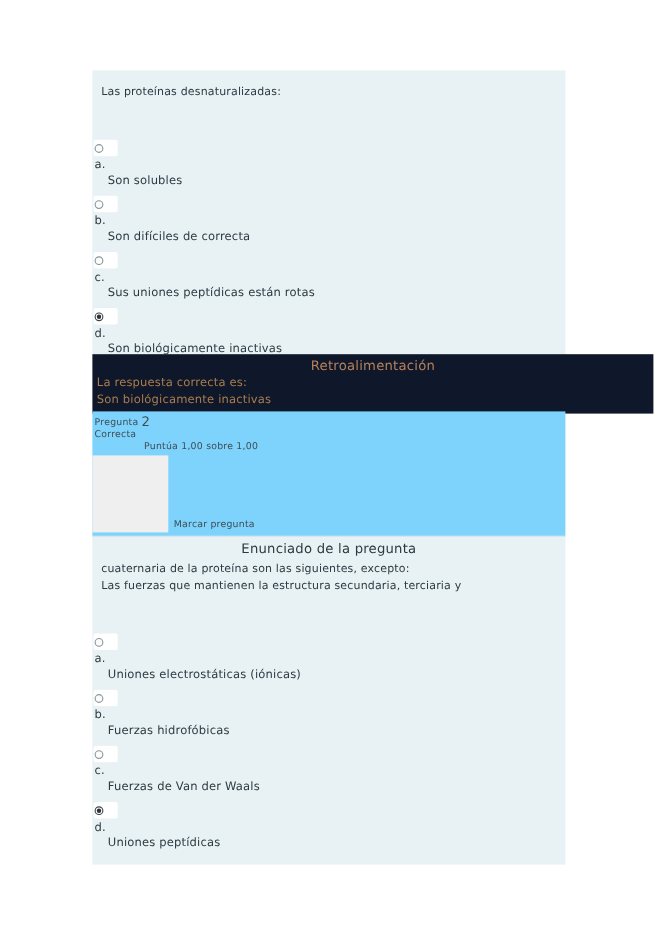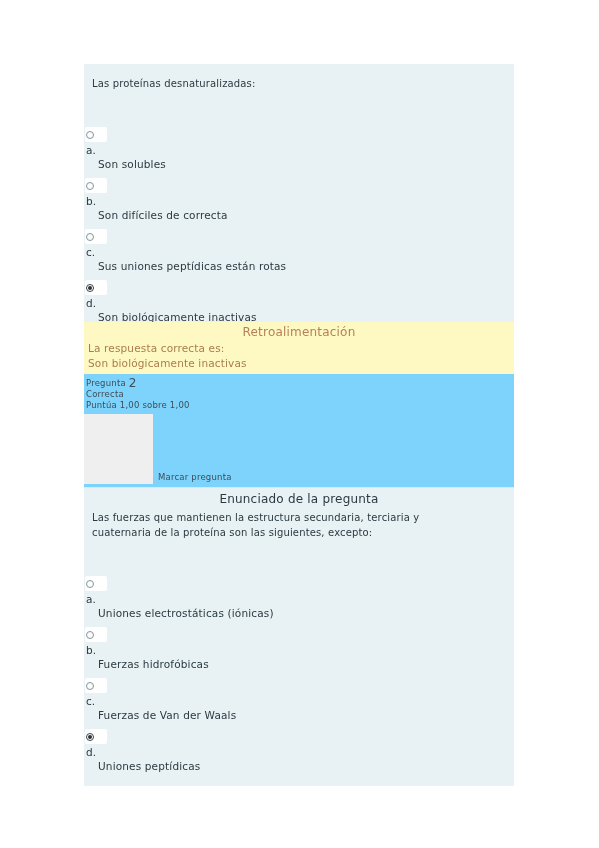--- a/index.html
+++ b/index.html
@@ -105,22 +105,22 @@
     line-height: 15px;
     padding: 0 0 0 14px;
     color: #2b3a42;
     letter-spacing: 0.15px;
   }
 
   
   .feedback {
     position: absolute;
     left: 84px;
-    width: 430px;
-    background: #fef9c3;
+    width: 510px;
+    background: #0f172a;
     box-sizing: border-box;
     padding: 2px 0 5px 0;
   }
   .feedback-title {
     text-align: center;
     font-size: 12px;
     line-height: 17px;
     color: #b5805a;
     letter-spacing: 0.2px;
   }
@@ -157,20 +157,21 @@
     color: #3f4d55;
     padding-left: 2px;
     letter-spacing: 0.2px;
   }
   .qinfo-grade {
     font-size: 8.5px;
     line-height: 11px;
     color: #3f4d55;
     padding-left: 2px;
     letter-spacing: 0.2px;
+    margin-left: 45px;
   }
 
   .flag-block {
     position: absolute;
     left: 0px;
     top: 40px;
     width: 69px;
     height: 70px;
     background: #efefef;
   }
@@ -263,22 +264,22 @@
 
     <div class="flag-block"></div>
     <div class="flag-label">Marcar pregunta</div>
 
     <div class="qinfo-divider"></div>
   </div>
 
   <div class="qblock qbody" style="top:488px;">
 
     <div class="stmt-title">Enunciado de la pregunta</div>
+    <div class="qtext" style="padding-top:0;">cuaternaria de la proteína son las siguientes, excepto:</div>
     <div class="qtext" style="padding-top:0;">Las fuerzas que mantienen la estructura secundaria, terciaria y</div>
-    <div class="qtext" style="padding-top:0;">cuaternaria de la proteína son las siguientes, excepto:</div>
 
     <div class="spacer-lg"></div>
 
     <div class="answers">
 
       <div class="answer">
         <div class="radio-wrap">
           <span class="radio"></span>
         </div>
         <div class="ans-letter">a.</div>

